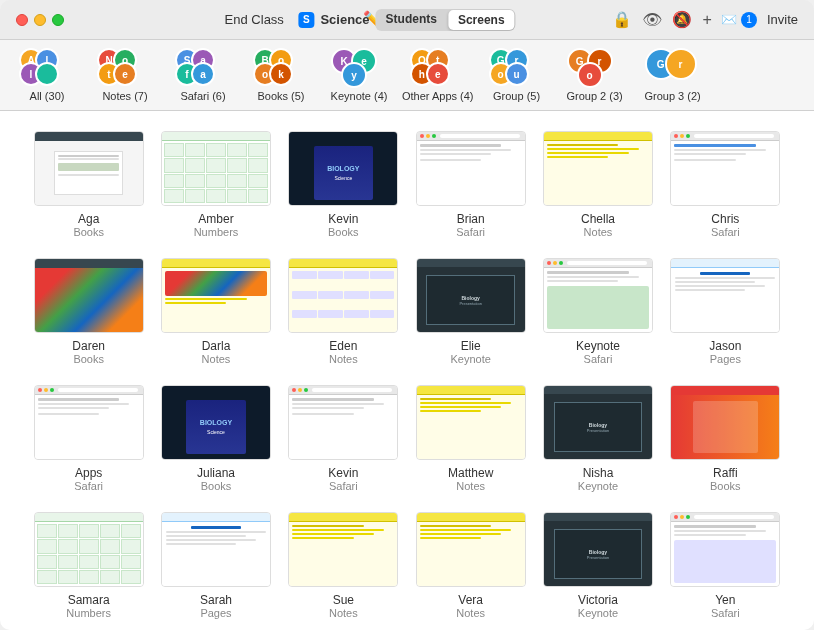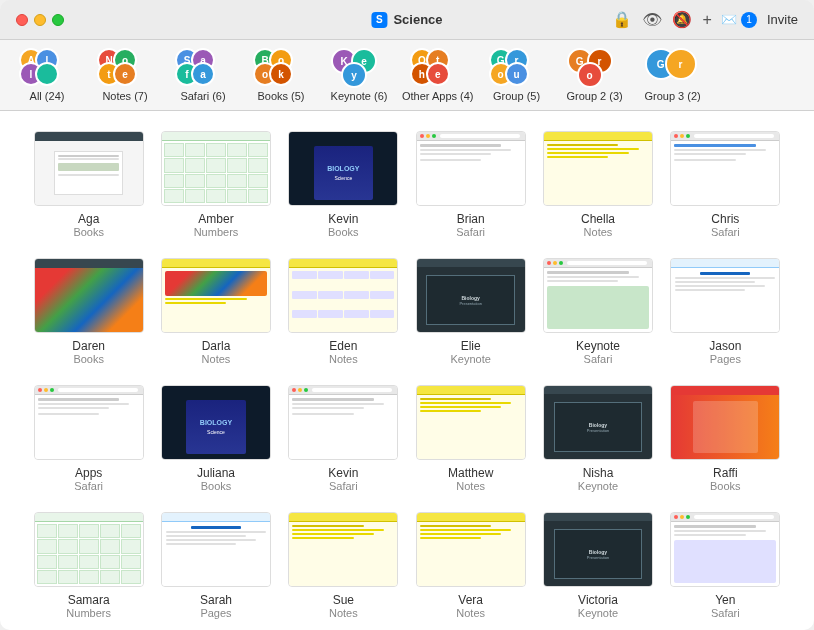--- a/index.html
+++ b/index.html
@@ -224,24 +224,37 @@
 </head>
 <body>
 
 <div class="title-bar">
   <div class="traffic-lights">
     <div class="traffic-light tl-red"></div>
     <div class="traffic-light tl-yellow"></div>
     <div class="traffic-light tl-green"></div>
   </div>
 
+  <div style="display:flex;align-items:center;gap:80px;">
+    <span class="end-class-btn">End Class</span>
+
+    <div style="display:flex;align-items:center;gap:14px;">
+      <span class="toolbar-icon">✏️</span>
+      <span class="toolbar-icon">🎯</span>
+      <span class="toolbar-icon">📺</span>
+    </div>
+  </div>
 
   <div class="title-center">
     <div class="title-icon">S</div>
     <span>Science</span>
+    <div class="seg-control">
+      <div class="seg-btn">Students</div>
+      <div class="seg-btn active">Screens</div>
+    </div>
   </div>
 
   <div class="toolbar-right">
     <span class="toolbar-icon">🔒</span>
     <span class="toolbar-icon">👁</span>
     <span class="toolbar-icon">🔕</span>
     <span class="toolbar-icon">+</span>
     <div class="badge-btn">
       <span>✉️</span>
       <div class="badge">1</div>
@@ -252,21 +265,21 @@
 
 <div class="groups-bar">
 
 <div class="group-item">
       <div class="avatar-stack">
         <div class="avatar-circle ga-tl" style="background: rgb(245, 166, 35);">A</div>
         <div class="avatar-circle ga-tr" style="background: rgb(74, 144, 226);">l</div>
         <div class="avatar-circle ga-bl" style="background: rgb(155, 89, 182);">l</div>
         <div class="avatar-circle ga-br" style="background: rgb(26, 188, 156);"> </div>
       </div>
-      <div class="group-label">All (24)</div>
+      <div class="group-label">All (30)</div>
     </div>
     <div class="group-item">
       <div class="avatar-stack">
         <div class="avatar-circle ga-tl" style="background: rgb(231, 76, 60);">N</div>
         <div class="avatar-circle ga-tr" style="background: rgb(39, 174, 96);">o</div>
         <div class="avatar-circle ga-bl" style="background: rgb(243, 156, 18);">t</div>
         <div class="avatar-circle ga-br" style="background: rgb(230, 126, 34);">e</div>
       </div>
       <div class="group-label">Notes (7)</div>
     </div>
@@ -287,21 +300,21 @@
         <div class="avatar-circle ga-br" style="background: rgb(211, 84, 0);">k</div>
       </div>
       <div class="group-label">Books (5)</div>
     </div>
     <div class="group-item">
       <div class="avatar-stack">
         <div class="avatar-circle ga-left" style="background: rgb(155, 89, 182); width: 26px; height: 26px;">K</div>
         <div class="avatar-circle ga-right" style="background: rgb(26, 188, 156); width: 26px; height: 26px;">e</div>
         <div class="avatar-circle ga-bottom" style="background: rgb(52, 152, 219); width: 26px; height: 26px;">y</div>
       </div>
-      <div class="group-label">Keynote (6)</div>
+      <div class="group-label">Keynote (4)</div>
     </div>
     <div class="group-item">
       <div class="avatar-stack">
         <div class="avatar-circle ga-tl" style="background: rgb(243, 156, 18);">O</div>
         <div class="avatar-circle ga-tr" style="background: rgb(230, 126, 34);">t</div>
         <div class="avatar-circle ga-bl" style="background: rgb(211, 84, 0);">h</div>
         <div class="avatar-circle ga-br" style="background: rgb(231, 76, 60);">e</div>
       </div>
       <div class="group-label">Other Apps (4)</div>
     </div>

